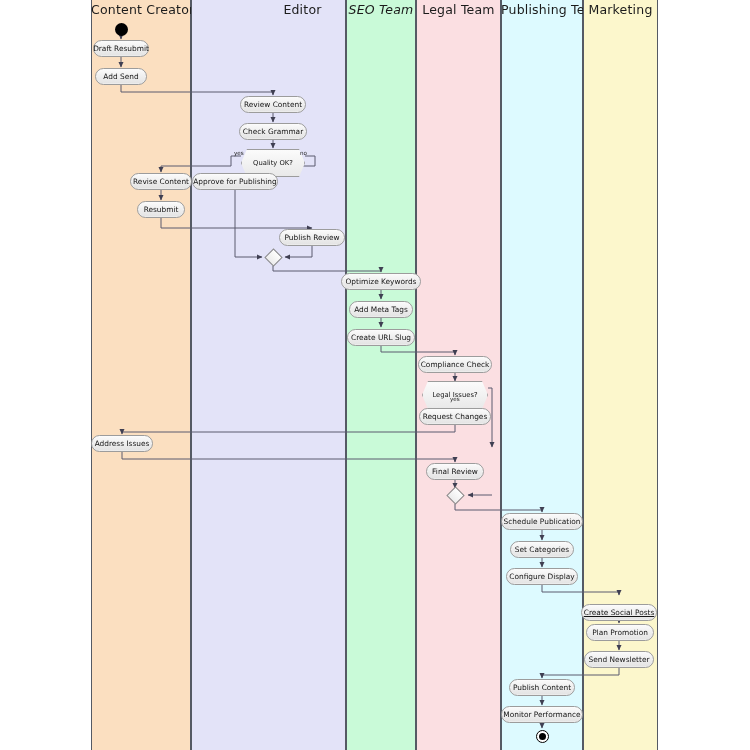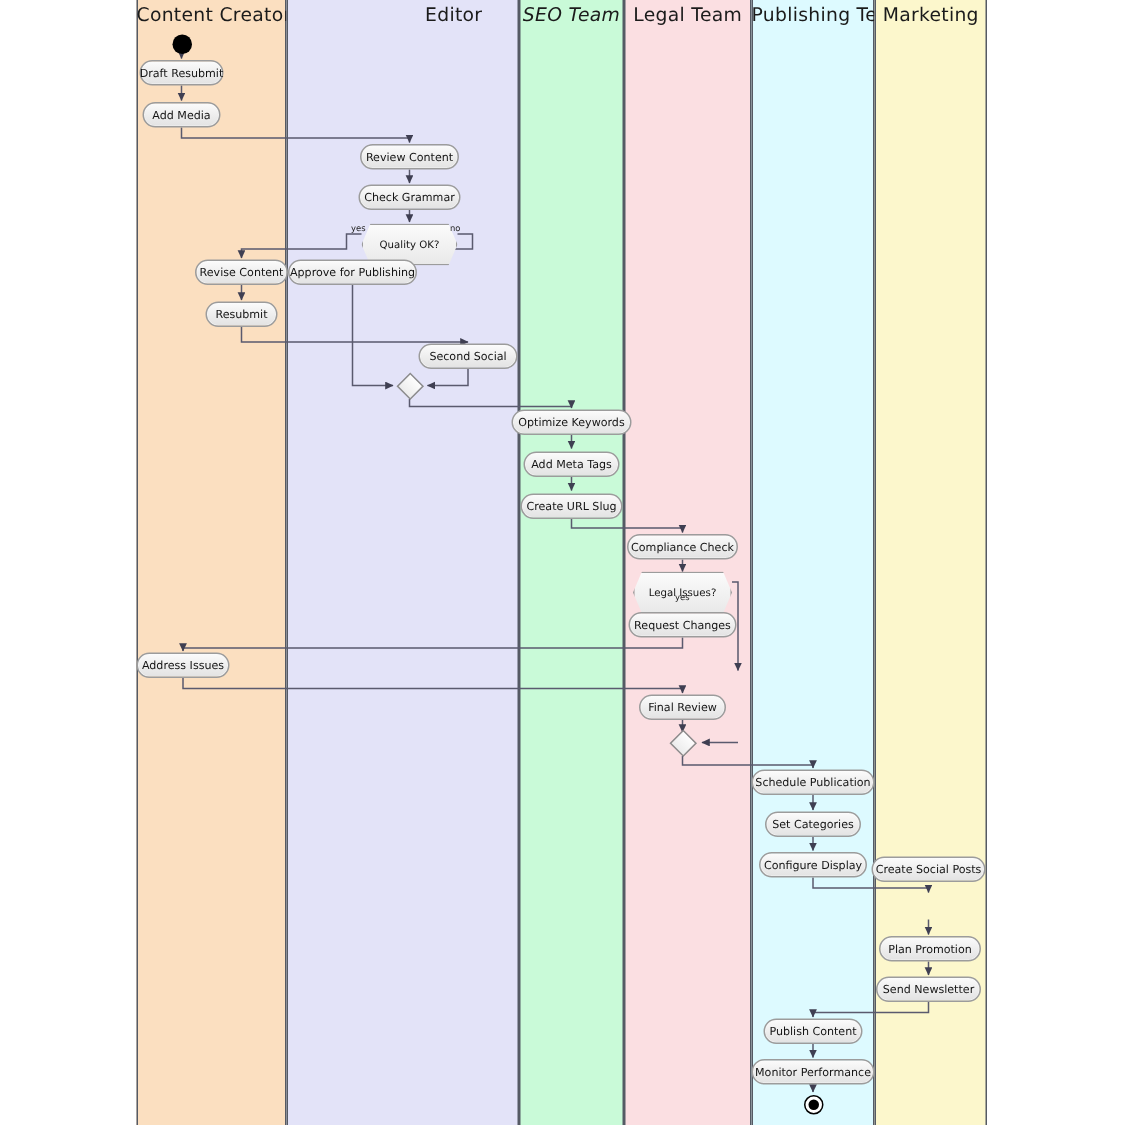--- a/index.html
+++ b/index.html
@@ -100,42 +100,42 @@
       <path d="M619,641 L619,650"></path>
       <path d="M619,668 L619,675 L542,675 L542,678"></path>
       <path d="M542,696 L542,705"></path>
       <path d="M542,723 L542,728"></path>
     </g>
   </svg>
 
   <div id="nodes">
       <div class="start-node" style="left: 114.5px; top: 22.5px;"></div>
       <div class="node" style="left: 93px; top: 39.5px; width: 56px;">Draft Resubmit</div>
-      <div class="node" style="left: 95px; top: 67.5px; width: 52px;">Add Media</div>
+      <div class="node" style="left: 95px; top: 67.5px; width: 52px;">Add Send</div>
       <div class="node" style="left: 240px; top: 95.5px; width: 66px;">Review Content</div>
       <div class="node" style="left: 239px; top: 122.5px; width: 68px;">Check Grammar</div>
       <div class="decision" style="left: 241px; top: 149px; width: 64px;">Quality OK?</div>
       <div class="node" style="left: 130px; top: 172.5px; width: 62px;">Revise Content</div>
       <div class="node" style="left: 192px; top: 172.5px; width: 86px;">Approve for Publishing</div>
       <div class="node" style="left: 137px; top: 200.5px; width: 48px;">Resubmit</div>
-      <div class="node" style="left: 279px; top: 228.5px; width: 66px;">Second Social</div>
+      <div class="node" style="left: 279px; top: 228.5px; width: 66px;">Publish Review</div>
       <div class="merge" style="left: 266.5px; top: 250.5px;"></div>
       <div class="node" style="left: 341px; top: 272.5px; width: 80px;">Optimize Keywords</div>
       <div class="node" style="left: 349px; top: 300.5px; width: 64px;">Add Meta Tags</div>
       <div class="node" style="left: 347px; top: 328.5px; width: 68px;">Create URL Slug</div>
       <div class="node" style="left: 418px; top: 355.5px; width: 74px;">Compliance Check</div>
       <div class="decision" style="left: 422px; top: 381px; width: 66px;">Legal Issues?</div>
       <div class="node" style="left: 419px; top: 407.5px; width: 72px;">Request Changes</div>
       <div class="node" style="left: 91px; top: 434.5px; width: 62px;">Address Issues</div>
       <div class="node" style="left: 426px; top: 462.5px; width: 58px;">Final Review</div>
       <div class="merge" style="left: 448.5px; top: 488.5px;"></div>
       <div class="node" style="left: 501px; top: 512.5px; width: 82px;">Schedule Publication</div>
       <div class="node" style="left: 510px; top: 540.5px; width: 64px;">Set Categories</div>
       <div class="node" style="left: 506px; top: 567.5px; width: 72px;">Configure Display</div>
-      <div class="node" style="left: 581px; top: 571px; width: 76px;">Create Social Posts</div>
+      <div class="node" style="left: 581px; top: 604px; width: 76px; text-decoration: underline;">Create Social Posts</div>
       <div class="node" style="left: 586px; top: 623.5px; width: 68px;">Plan Promotion</div>
       <div class="node" style="left: 584px; top: 650.5px; width: 70px;">Send Newsletter</div>
       <div class="node" style="left: 509px; top: 678.5px; width: 66px;">Publish Content</div>
       <div class="node" style="left: 501px; top: 705.5px; width: 82px;">Monitor Performance</div>
       <div class="end-outer" style="left: 535.5px; top: 729.5px;"></div>
       <div class="end-inner" style="left: 538.5px; top: 732.5px;"></div>
     </div>
   <div id="labels">
       <div class="edge-label" style="left: 234px; top: 150px;">yes</div>
       <div class="edge-label" style="left: 300px; top: 150px;">no</div>

